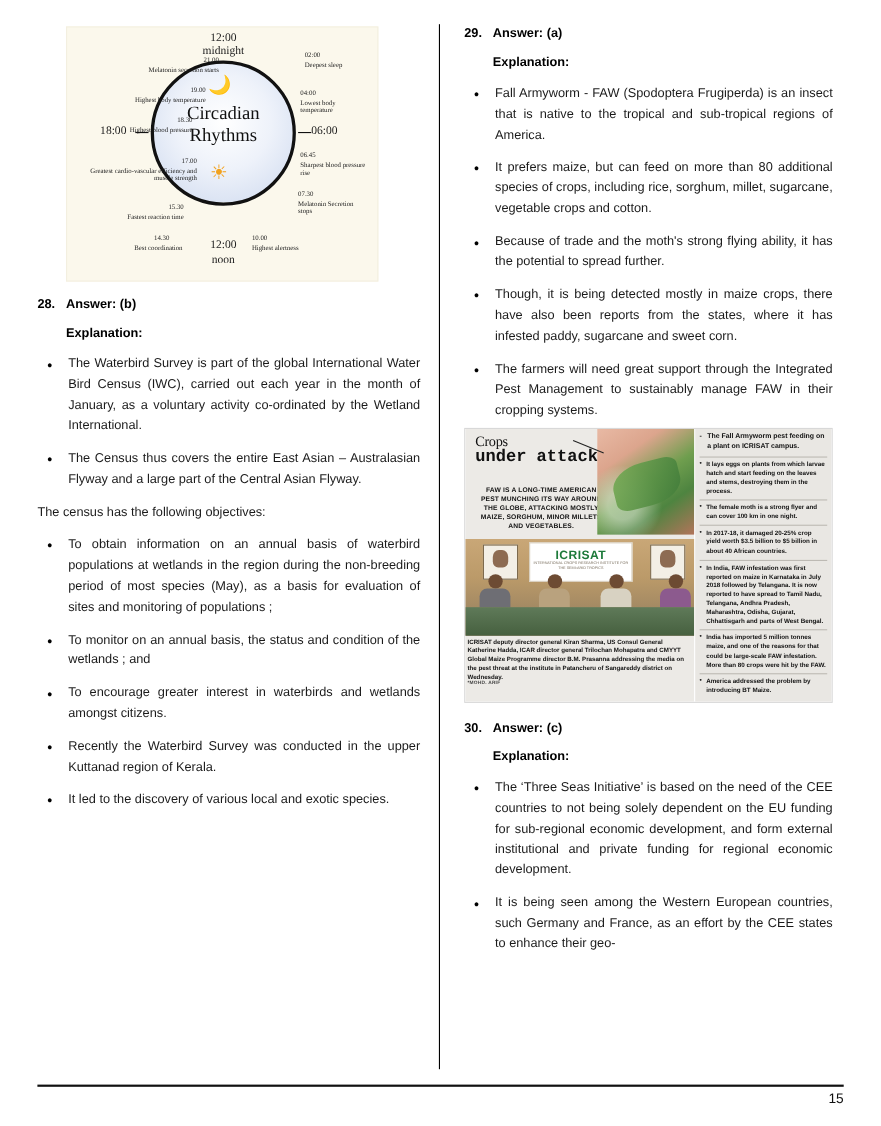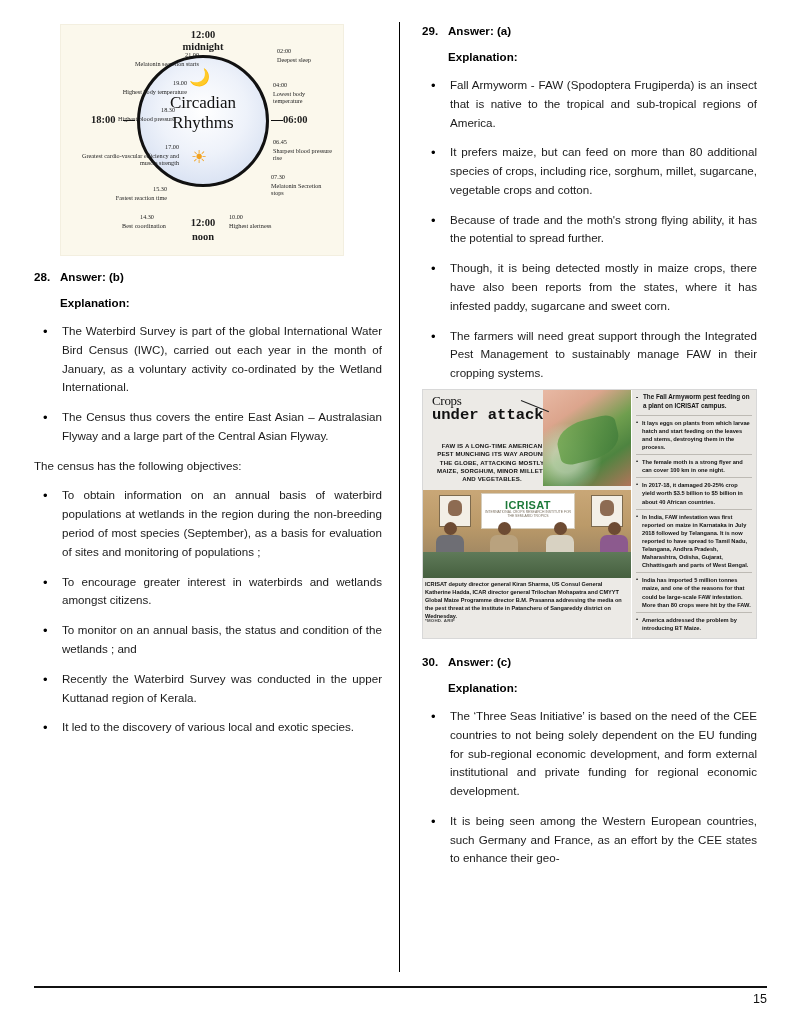--- a/index.html
+++ b/index.html
@@ -85,21 +85,21 @@
     position:absolute;left:128px;top:122px;width:20px;height:20px;
     font-size:18px;line-height:20px;text-align:center;color:#f2a21e;
   }
   .lbl{
     position:absolute;
     font-family:"Liberation Serif", serif;
     color:#1d1d1d;
     line-height:1.18;
   }
   .lbl.sm{font-size:6.2px;}
-  .lbl.bg{font-size:10.5px;font-weight:bold;}
+  .lbl.bg{font-size:10.5px;}
   .tick{position:absolute;background:#111;height:1px;}
 
   
   .fig-news{
     width:335px;height:250px;margin:6px 0 16px 0;
     position:relative;overflow:hidden;
     background:#ffffff;
     border:1px solid #d8d8d8;
     box-sizing:border-box;
   }
@@ -288,23 +288,23 @@
       <div class="subhead">Explanation:</div>
 
       <ul class="blist">
         <li>The Waterbird Survey is part of the global International Water Bird Census (IWC), carried out each year in the month of January, as a voluntary activity co-ordinated by the Wetland International.</li>
         <li>The Census thus covers the entire East Asian – Australasian Flyway and a large part of the Central Asian Flyway.</li>
       </ul>
 
       <p class="plain">The census has the following objectives:</p>
 
       <ul class="blist">
-        <li>To obtain information on an annual basis of waterbird populations at wetlands in the region during the non-breeding period of most species (September), as a basis for evaluation of sites and monitoring of populations ;</li>
+        <li>To obtain information on an annual basis of waterbird populations at wetlands in the region during the non-breeding period of most species (May), as a basis for evaluation of sites and monitoring of populations ;</li>
+        <li>To monitor on an annual basis, the status and condition of the  wetlands ; and</li>
         <li>To encourage greater interest in waterbirds and wetlands amongst citizens.</li>
-        <li>To monitor on an annual basis, the status and condition of the  wetlands ; and</li>
         <li>Recently the Waterbird Survey was conducted in the upper Kuttanad region of Kerala.</li>
         <li class="last">It led to the discovery of various local and exotic species.</li>
       </ul>
     </div>
 
     <div class="col col-right">
 
       <div class="qhead">
         <span class="qnum">29.</span>
         <span>Answer: (a)</span>

